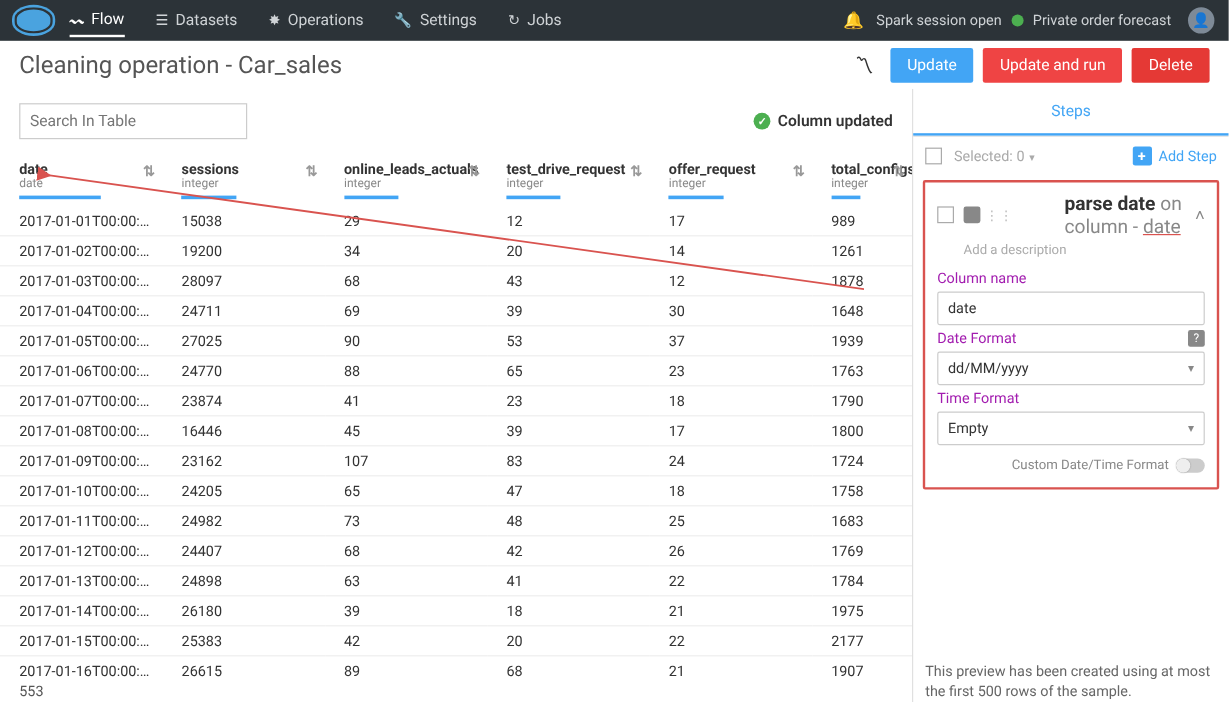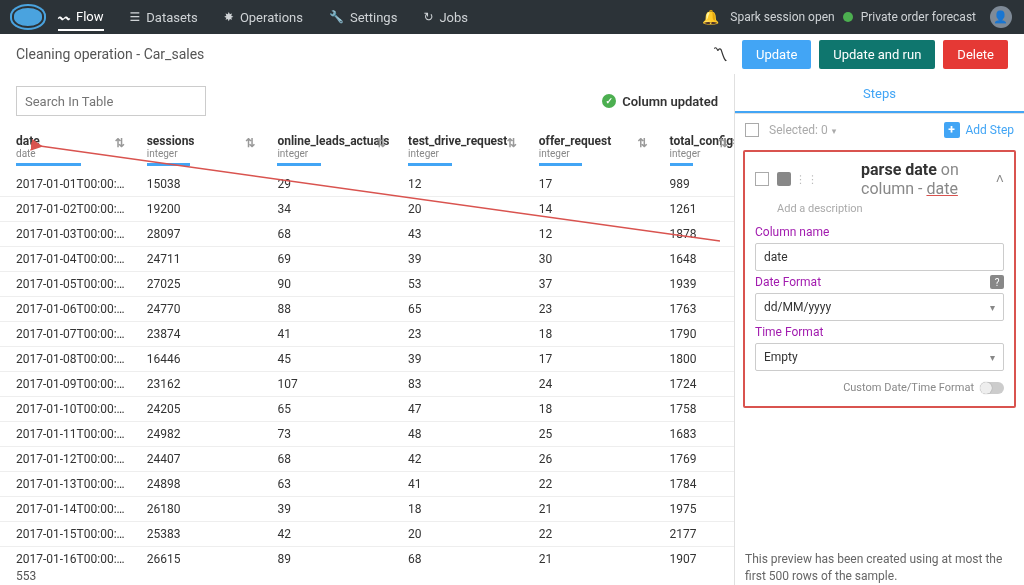--- a/index.html
+++ b/index.html
@@ -8,45 +8,45 @@
 .logo { width: 32px; height: 22px; background: #4aa3df; border-radius: 50% / 45%; box-shadow: inset 0 0 0 2px #2c3338, 0 0 0 2px #4aa3df; margin-right: 14px; }
 .topnav .navitem { display: flex; align-items: center; margin-right: 26px; font-size: 13px; cursor: pointer; }
 .topnav .navitem.active { color: #fff; border-bottom: 2px solid #fff; padding-bottom: 4px; margin-top: 4px; }
 .topnav .navitem .icon { margin-right: 6px; font-size: 12px; }
 .topnav-spacer { flex: 1; }
 .topnav .session-wrap { display: flex; align-items: center; font-size: 12px; }
 .topnav .session-wrap .bell { margin-right: 10px; font-size: 14px; }
 .topnav .status-dot { width: 10px; height: 10px; border-radius: 50%; background: #4caf50; display: inline-block; margin: 0 8px; }
 .topnav .avatar { width: 22px; height: 22px; border-radius: 50%; background: #7e8a97; margin-left: 14px; display: flex; align-items: center; justify-content: center; color: #2c3338; }
 .subbar { height: 40px; display: flex; align-items: center; padding: 0 16px; }
-.subbar-title { font-size: 14px; color: #555; }
+.subbar-title { font-size: 20px; color: #555; }
 .subbar-spacer { flex: 1; }
 .subbar .chart-icon { font-size: 16px; margin-right: 14px; color: #333; }
 .btn { border: none; padding: 7px 14px; font-size: 13px; border-radius: 2px; cursor: pointer; color: #fff; }
 .btn-blue { background: #42a5f5; }
-.btn-green { background: #0f766e; }
+.btn-green { background: #ef4444; }
 .btn-red { background: #e53935; }
 .subbar .btn + .btn { margin-left: 8px; }
 .main { flex: 1; display: flex; overflow: hidden; }
 .left { flex: 1; display: flex; flex-direction: column; overflow: hidden; padding: 0 0 0 0; }
 .search-row { padding: 12px 16px 10px 16px; display: flex; align-items: center; }
 .search-input { width: 190px; height: 30px; border: 1px solid #ccc; padding: 0 8px; font-size: 13px; }
 .search-row-spacer { flex: 1; }
 .preview-updated { display: flex; align-items: center; font-weight: 600; font-size: 13px; color: #333; }
 .preview-updated .check { width: 14px; height: 14px; border-radius: 50%; background: #4caf50; display: inline-flex; align-items: center; justify-content: center; color: #fff; font-size: 9px; margin-right: 6px; }
 .table-wrap { flex: 1; overflow: hidden; position: relative; }
 table { border-collapse: collapse; width: 100%; table-layout: fixed; }
 thead th { text-align: left; padding: 8px 6px 6px 16px; font-size: 12px; vertical-align: top; position: relative; }
 thead th .col-name { font-weight: 700; color: #333; }
 thead th .col-type { font-size: 10px; color: #888; font-weight: 400; }
 thead th .col-bar { height: 3px; background: #42a5f5; margin-top: 4px; }
 thead th .sort-icon { position: absolute; right: 6px; top: 10px; color: #999; font-size: 12px; }
 tbody td { padding: 5px 6px 5px 16px; font-size: 12px; border-bottom: 1px solid #eee; white-space: nowrap; overflow: hidden; text-overflow: ellipsis; }
 .row-count { font-size: 12px; color: #555; padding: 2px 16px; }
-.right { width: 290px; border-left: 1px solid #e0e0e0; display: flex; flex-direction: column; padding: 0; }
+.right { width: 264px; border-left: 1px solid #e0e0e0; display: flex; flex-direction: column; padding: 0; }
 .right-tabs { display: flex; border-bottom: 1px solid #e0e0e0; }
 .right-tab { flex: 1; text-align: center; padding: 12px 0 10px 0; font-size: 13px; color: #8a8f94; cursor: pointer; }
 .right-tab.active { color: #42a5f5; border-bottom: 2px solid #42a5f5; }
 .steps-toolbar { display: flex; align-items: center; padding: 8px 10px; font-size: 12px; }
 .steps-toolbar .check { width: 14px; height: 14px; border: 1px solid #aaa; margin-right: 10px; }
 .steps-toolbar .sel { color: #aaa; }
 .steps-toolbar .sel .ddown { margin-left: 4px; font-size: 9px; }
 .steps-toolbar-spacer { flex: 1; }
 .add-step { display: flex; align-items: center; color: #42a5f5; font-size: 12px; cursor: pointer; }
 .add-step .plus { width: 16px; height: 16px; background: #42a5f5; color: #fff; display: inline-flex; align-items: center; justify-content: center; font-weight: bold; margin-right: 6px; border-radius: 2px; }

